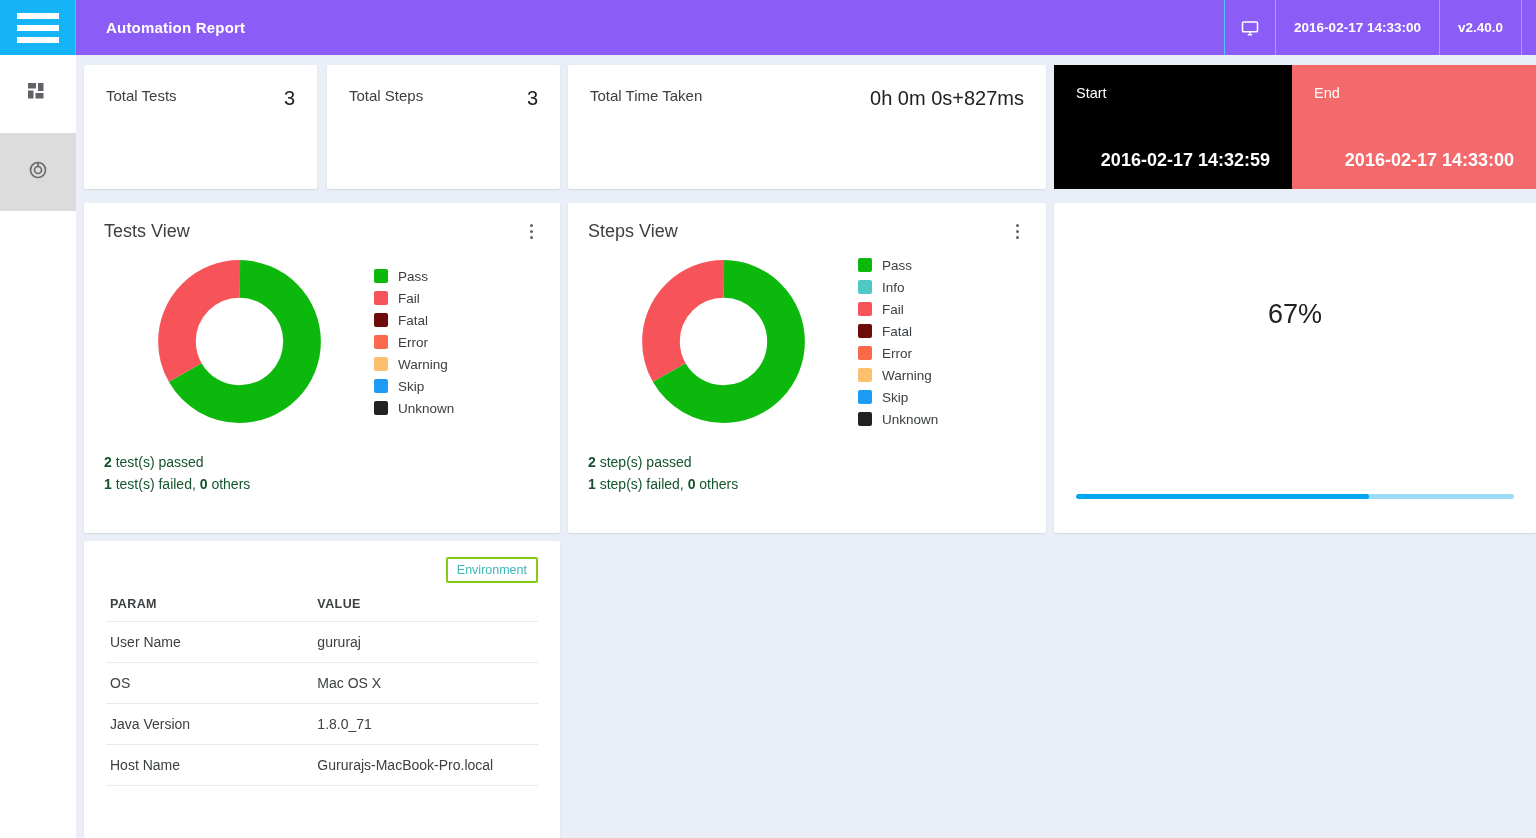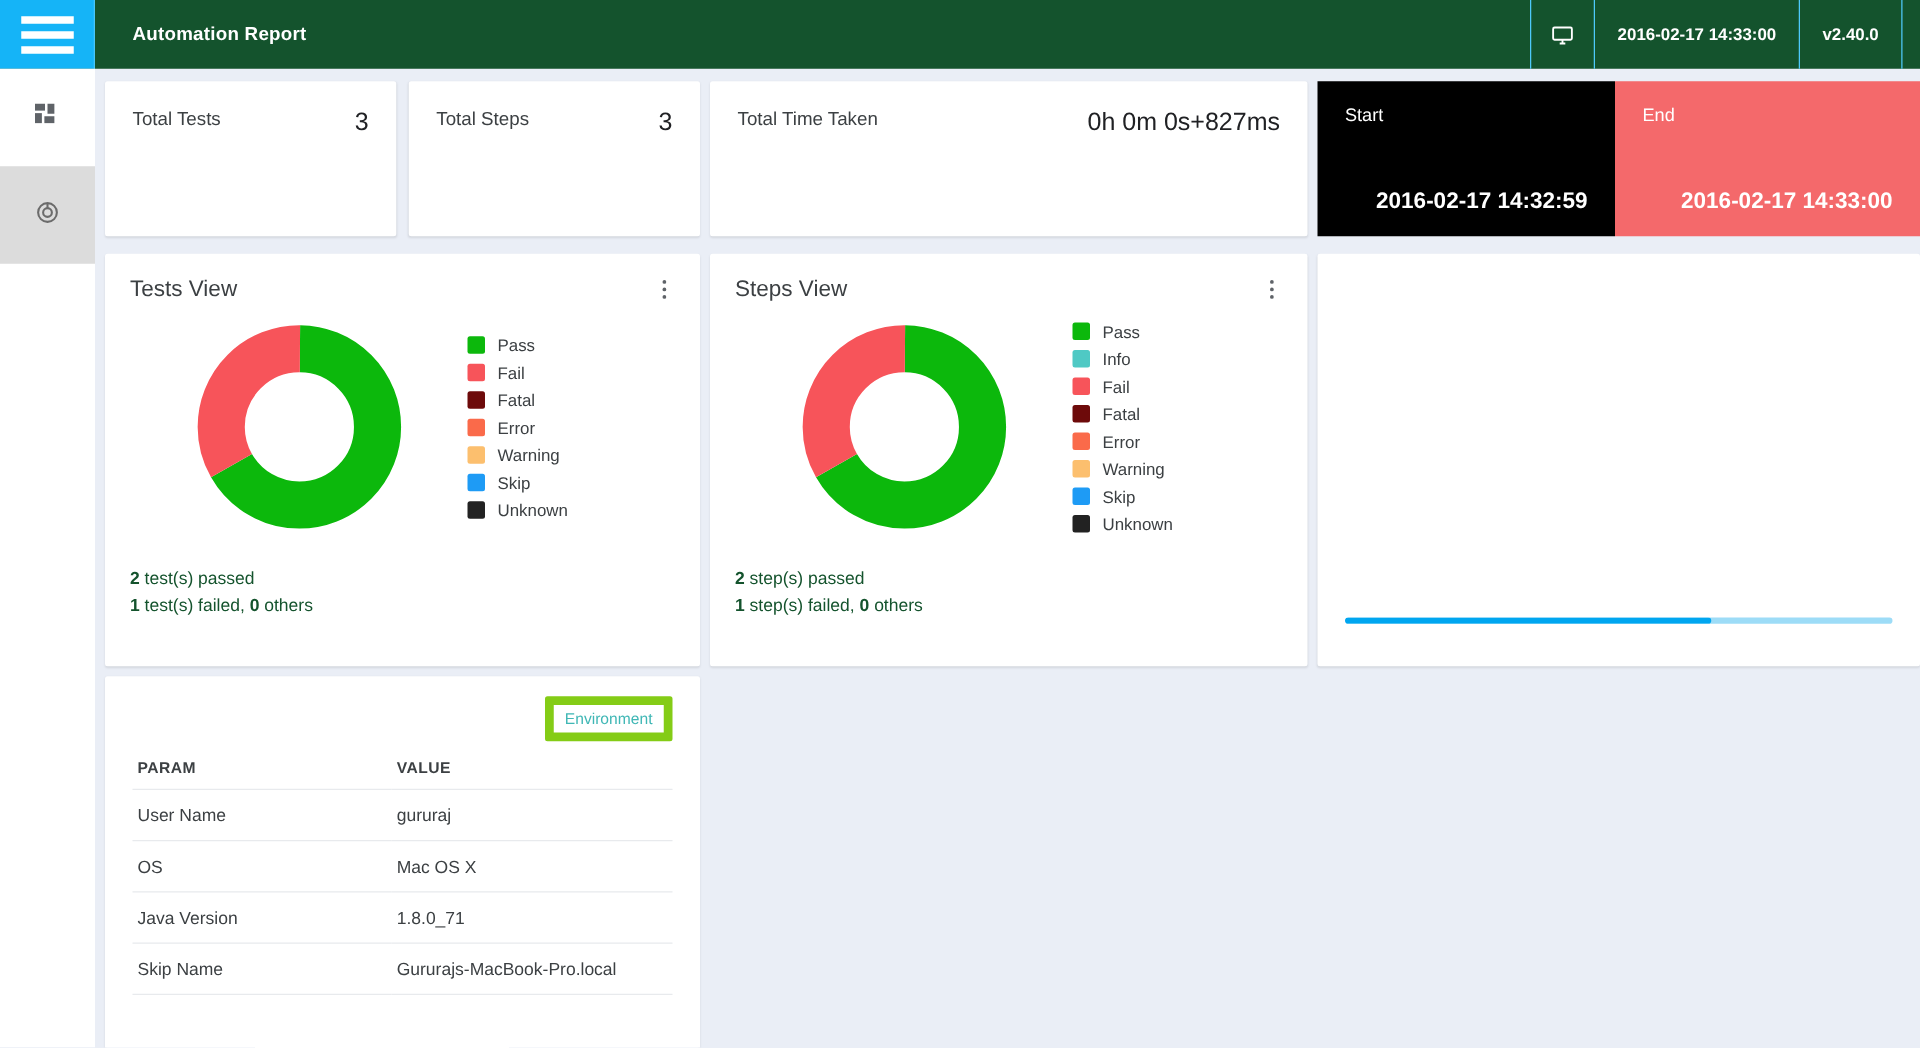--- a/index.html
+++ b/index.html
@@ -8,21 +8,21 @@
     background: #eaeef6;
     font-family: "Liberation Sans", sans-serif;
     overflow: hidden;
   }
   .app { position: relative; width: 1536px; height: 838px; }
 
   
   .topbar {
     position: absolute; top: 0; left: 0;
     width: 1536px; height: 55px;
-    background: #14532d;
+    background: #8b5cf6;
     display: flex; align-items: stretch;
   }
   .menu-btn {
     width: 76px; height: 55px;
     background: #15b4f7;
     display: flex; flex-direction: column;
     align-items: center; justify-content: center;
     gap: 6px; cursor: pointer;
     border-right: 1px solid #49c6f9;
   }
@@ -108,21 +108,21 @@
 
   .pct-big { text-align: center; font-size: 27px; color: #202124; margin-top: 78px; }
   .progress { position: absolute; left: 22px; right: 22px; bottom: 34px;
               height: 5px; background: #9ddcf7; border-radius: 3px; overflow: hidden; }
   .progress-fill { height: 5px; background: #00a6f0; border-radius: 3px; }
 
   
   #panel-env { left: 8px; top: 486px; width: 476px; height: 300px; padding: 16px 22px; }
   .env-badge-row { display: flex; justify-content: flex-end; }
   .env-badge {
-    border: 7px solid #84cc16; color: #3fb7b5;
+    border: 2px solid #84cc16; color: #3fb7b5;
     font-size: 12.5px; padding: 4px 9px; border-radius: 2px;
     cursor: pointer; background: #fff;
   }
   table.env { width: 100%; border-collapse: collapse; margin-top: 8px; }
   table.env th {
     text-align: left; font-size: 12.5px; color: #3c4043;
     font-weight: bold; padding: 6px 4px 10px 4px; letter-spacing: .4px;
   }
   table.env td {
     font-size: 14px; color: #3c4043;
@@ -308,20 +308,21 @@
             </div>
           </div>
       </div>
       <div class="summary">
         <div><b>2</b><span> step(s) passed</span></div>
         <div><b>1</b><span> step(s) failed, </span><b>0</b><span> others</span></div>
       </div>
     </div>
 
     <div class="card panel" id="panel-pass">
+      <div class="pct-big">67%</div>
       <div class="progress">
         <div class="progress-fill" id="pct-fill" style="width: 67%;"></div>
       </div>
     </div>
 
     <div class="card" id="panel-env">
       <div class="env-badge-row">
         <div class="env-badge">Environment</div>
       </div>
       <table class="env">
@@ -338,21 +339,21 @@
             </tr>
             <tr>
               <td class="col-param">OS</td>
               <td>Mac OS X</td>
             </tr>
             <tr>
               <td class="col-param">Java Version</td>
               <td>1.8.0_71</td>
             </tr>
             <tr>
-              <td class="col-param">Skip Name</td>
+              <td class="col-param">Host Name</td>
               <td>Gururajs-MacBook-Pro.local</td>
             </tr>
           </tbody>
       </table>
     </div>
 
   </div>
 </div>
 
 </body></html>

